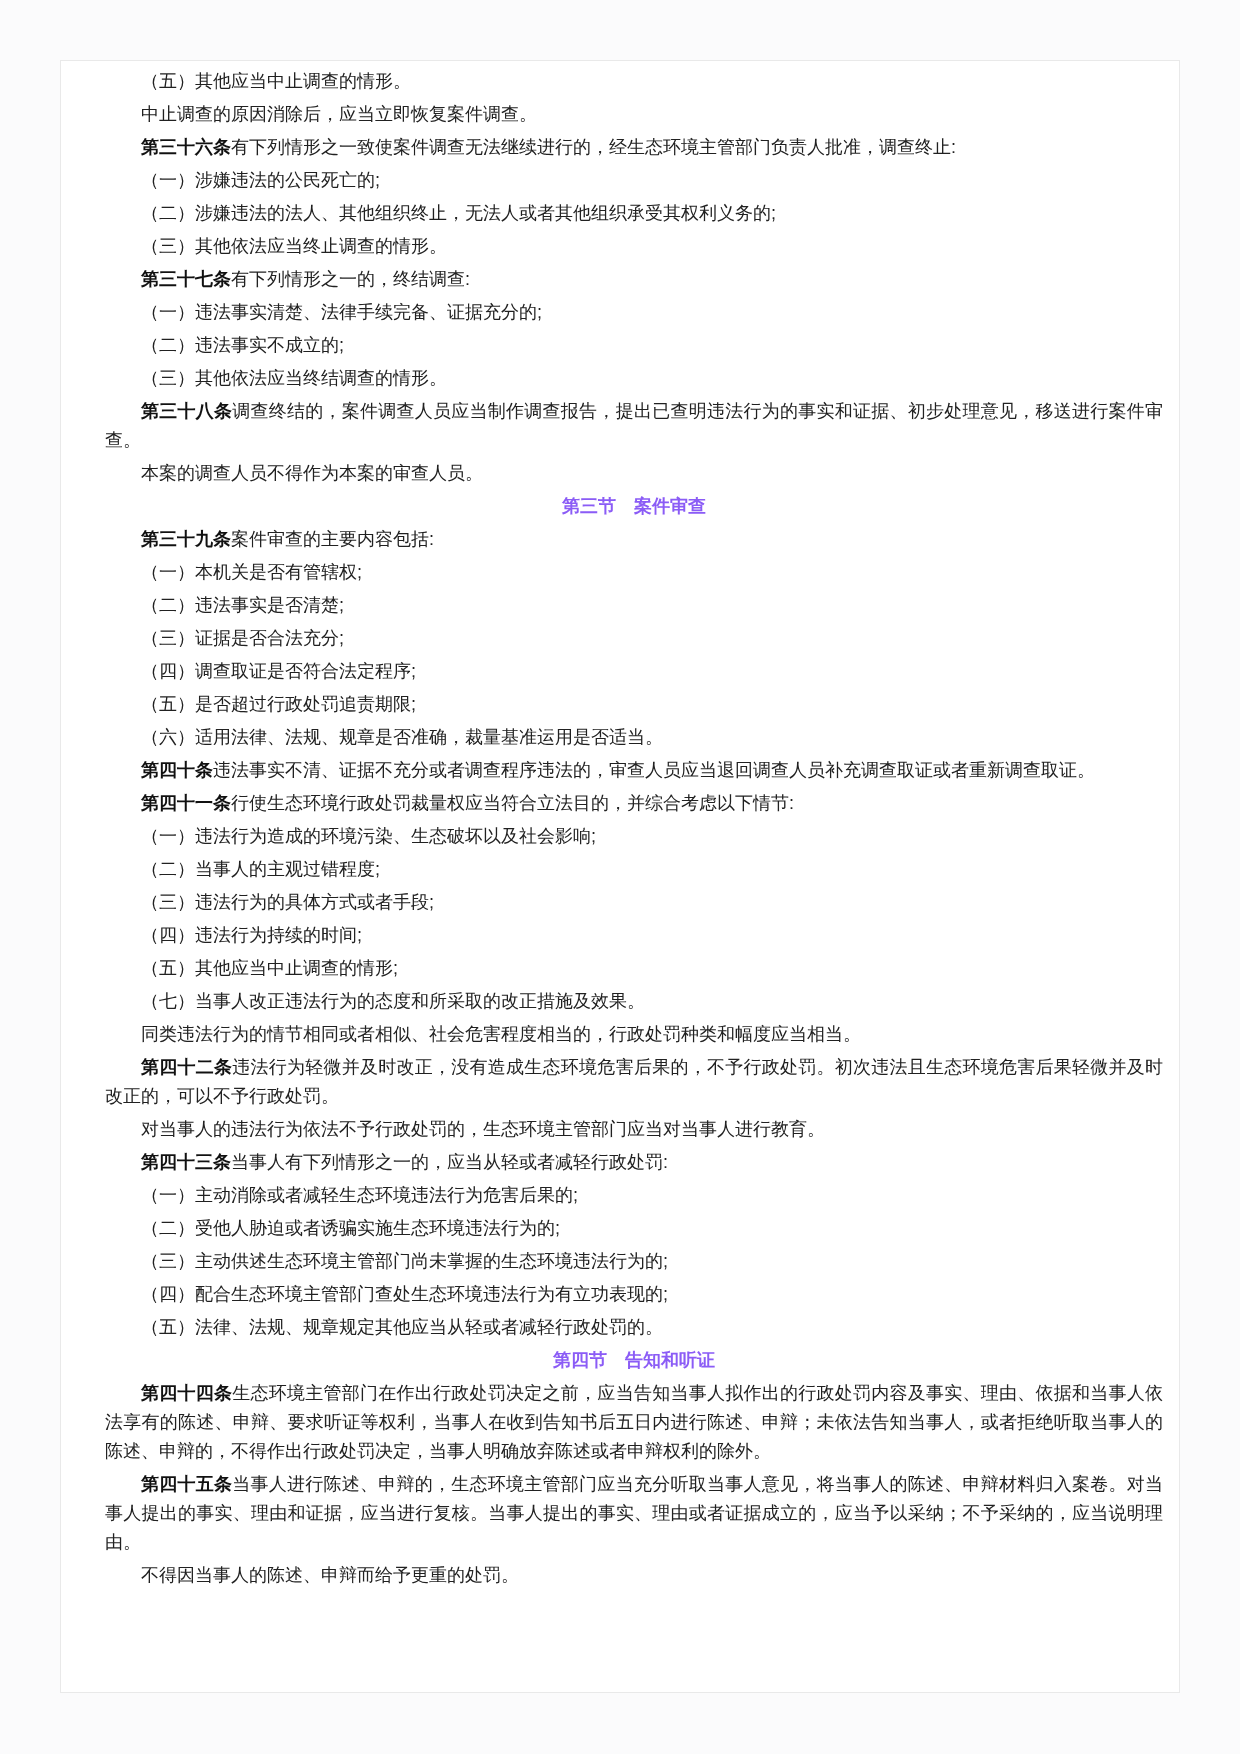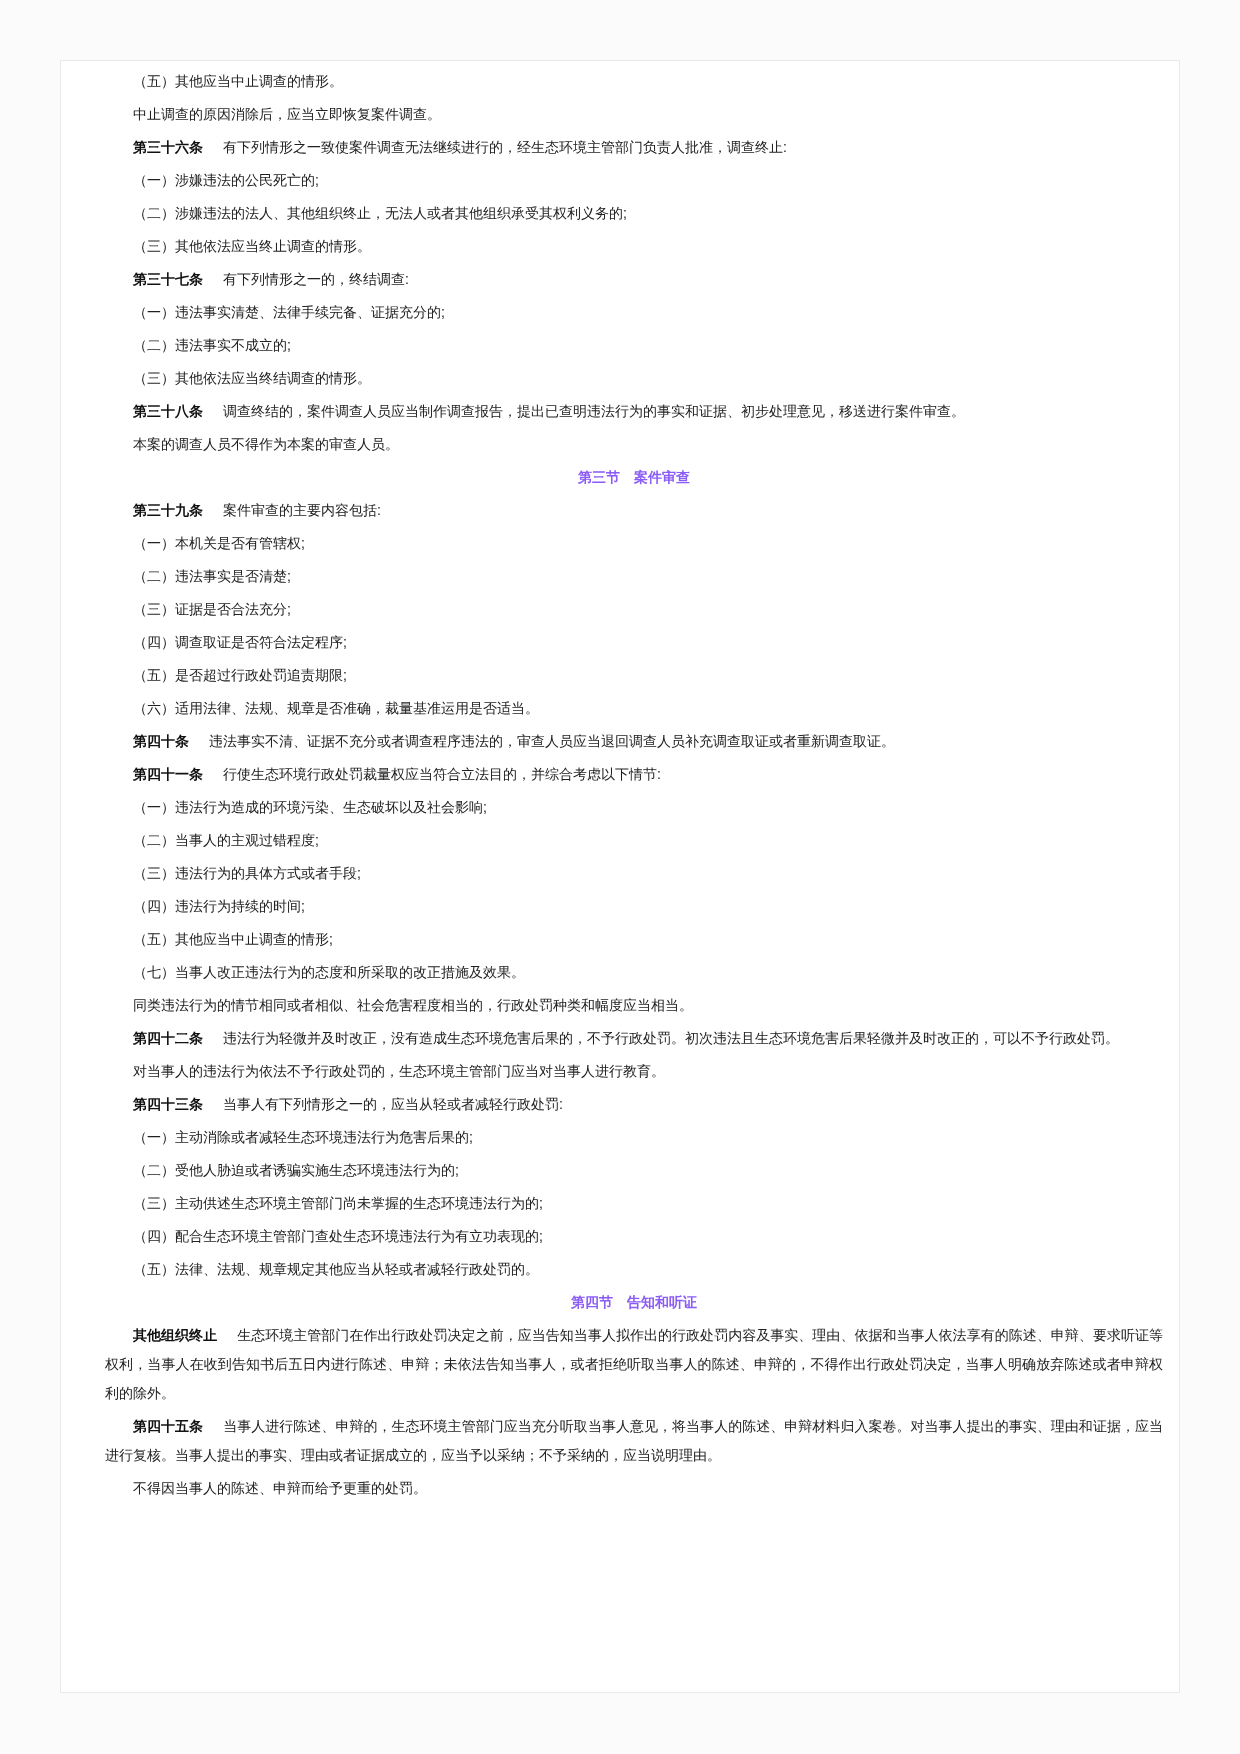--- a/index.html
+++ b/index.html
@@ -17,39 +17,39 @@
     top: 60px;
     width: 1120px;
     height: 1633px;
     box-sizing: border-box;
     background: #ffffff;
     border: 1px solid #e9e9e9;
     padding: 2px 16px 0 44px;
   }
   .doc p {
     margin: 4px 0 0 0;
-    font-size: 14px;
+    font-size: 18px;
     line-height: 29px;
     color: #212121;
     text-align: justify;
     word-break: break-all;
     text-indent: 2em;
     font-weight: 400;
   }
   .doc p.heading {
     text-align: center;
     text-indent: 0;
     font-weight: 700;
     color: #8b5cf6;
     font-family: Liberation Serif, serif;
   }
   .doc b.article-label {
     font-weight: 700;
     color: #111111;
-    margin-right: 20px;
+    margin-right: 0;
   }
 </style>
 </head>
 <body>
 
 <div class="page">
   <div class="doc" id="doc-body">
       <p class="item">（五）其他应当中止调查的情形。</p>
       <p class="text">中止调查的原因消除后，应当立即恢复案件调查。</p>
       <p class="article"><b class="article-label">第三十六条</b>有下列情形之一致使案件调查无法继续进行的，经生态环境主管部门负责人批准，调查终止:</p>
@@ -81,17 +81,17 @@
       <p class="text">同类违法行为的情节相同或者相似、社会危害程度相当的，行政处罚种类和幅度应当相当。</p>
       <p class="article"><b class="article-label">第四十二条</b>违法行为轻微并及时改正，没有造成生态环境危害后果的，不予行政处罚。初次违法且生态环境危害后果轻微并及时改正的，可以不予行政处罚。</p>
       <p class="text">对当事人的违法行为依法不予行政处罚的，生态环境主管部门应当对当事人进行教育。</p>
       <p class="article"><b class="article-label">第四十三条</b>当事人有下列情形之一的，应当从轻或者减轻行政处罚:</p>
       <p class="item">（一）主动消除或者减轻生态环境违法行为危害后果的;</p>
       <p class="item">（二）受他人胁迫或者诱骗实施生态环境违法行为的;</p>
       <p class="item">（三）主动供述生态环境主管部门尚未掌握的生态环境违法行为的;</p>
       <p class="item">（四）配合生态环境主管部门查处生态环境违法行为有立功表现的;</p>
       <p class="item">（五）法律、法规、规章规定其他应当从轻或者减轻行政处罚的。</p>
       <p class="heading">第四节　告知和听证</p>
-      <p class="article"><b class="article-label">其他组织终止</b>生态环境主管部门在作出行政处罚决定之前，应当告知当事人拟作出的行政处罚内容及事实、理由、依据和当事人依法享有的陈述、申辩、要求听证等权利，当事人在收到告知书后五日内进行陈述、申辩；未依法告知当事人，或者拒绝听取当事人的陈述、申辩的，不得作出行政处罚决定，当事人明确放弃陈述或者申辩权利的除外。</p>
+      <p class="article"><b class="article-label">第四十四条</b>生态环境主管部门在作出行政处罚决定之前，应当告知当事人拟作出的行政处罚内容及事实、理由、依据和当事人依法享有的陈述、申辩、要求听证等权利，当事人在收到告知书后五日内进行陈述、申辩；未依法告知当事人，或者拒绝听取当事人的陈述、申辩的，不得作出行政处罚决定，当事人明确放弃陈述或者申辩权利的除外。</p>
       <p class="article"><b class="article-label">第四十五条</b>当事人进行陈述、申辩的，生态环境主管部门应当充分听取当事人意见，将当事人的陈述、申辩材料归入案卷。对当事人提出的事实、理由和证据，应当进行复核。当事人提出的事实、理由或者证据成立的，应当予以采纳；不予采纳的，应当说明理由。</p>
       <p class="text">不得因当事人的陈述、申辩而给予更重的处罚。</p>
     </div>
 </div>
 
 </body></html>

